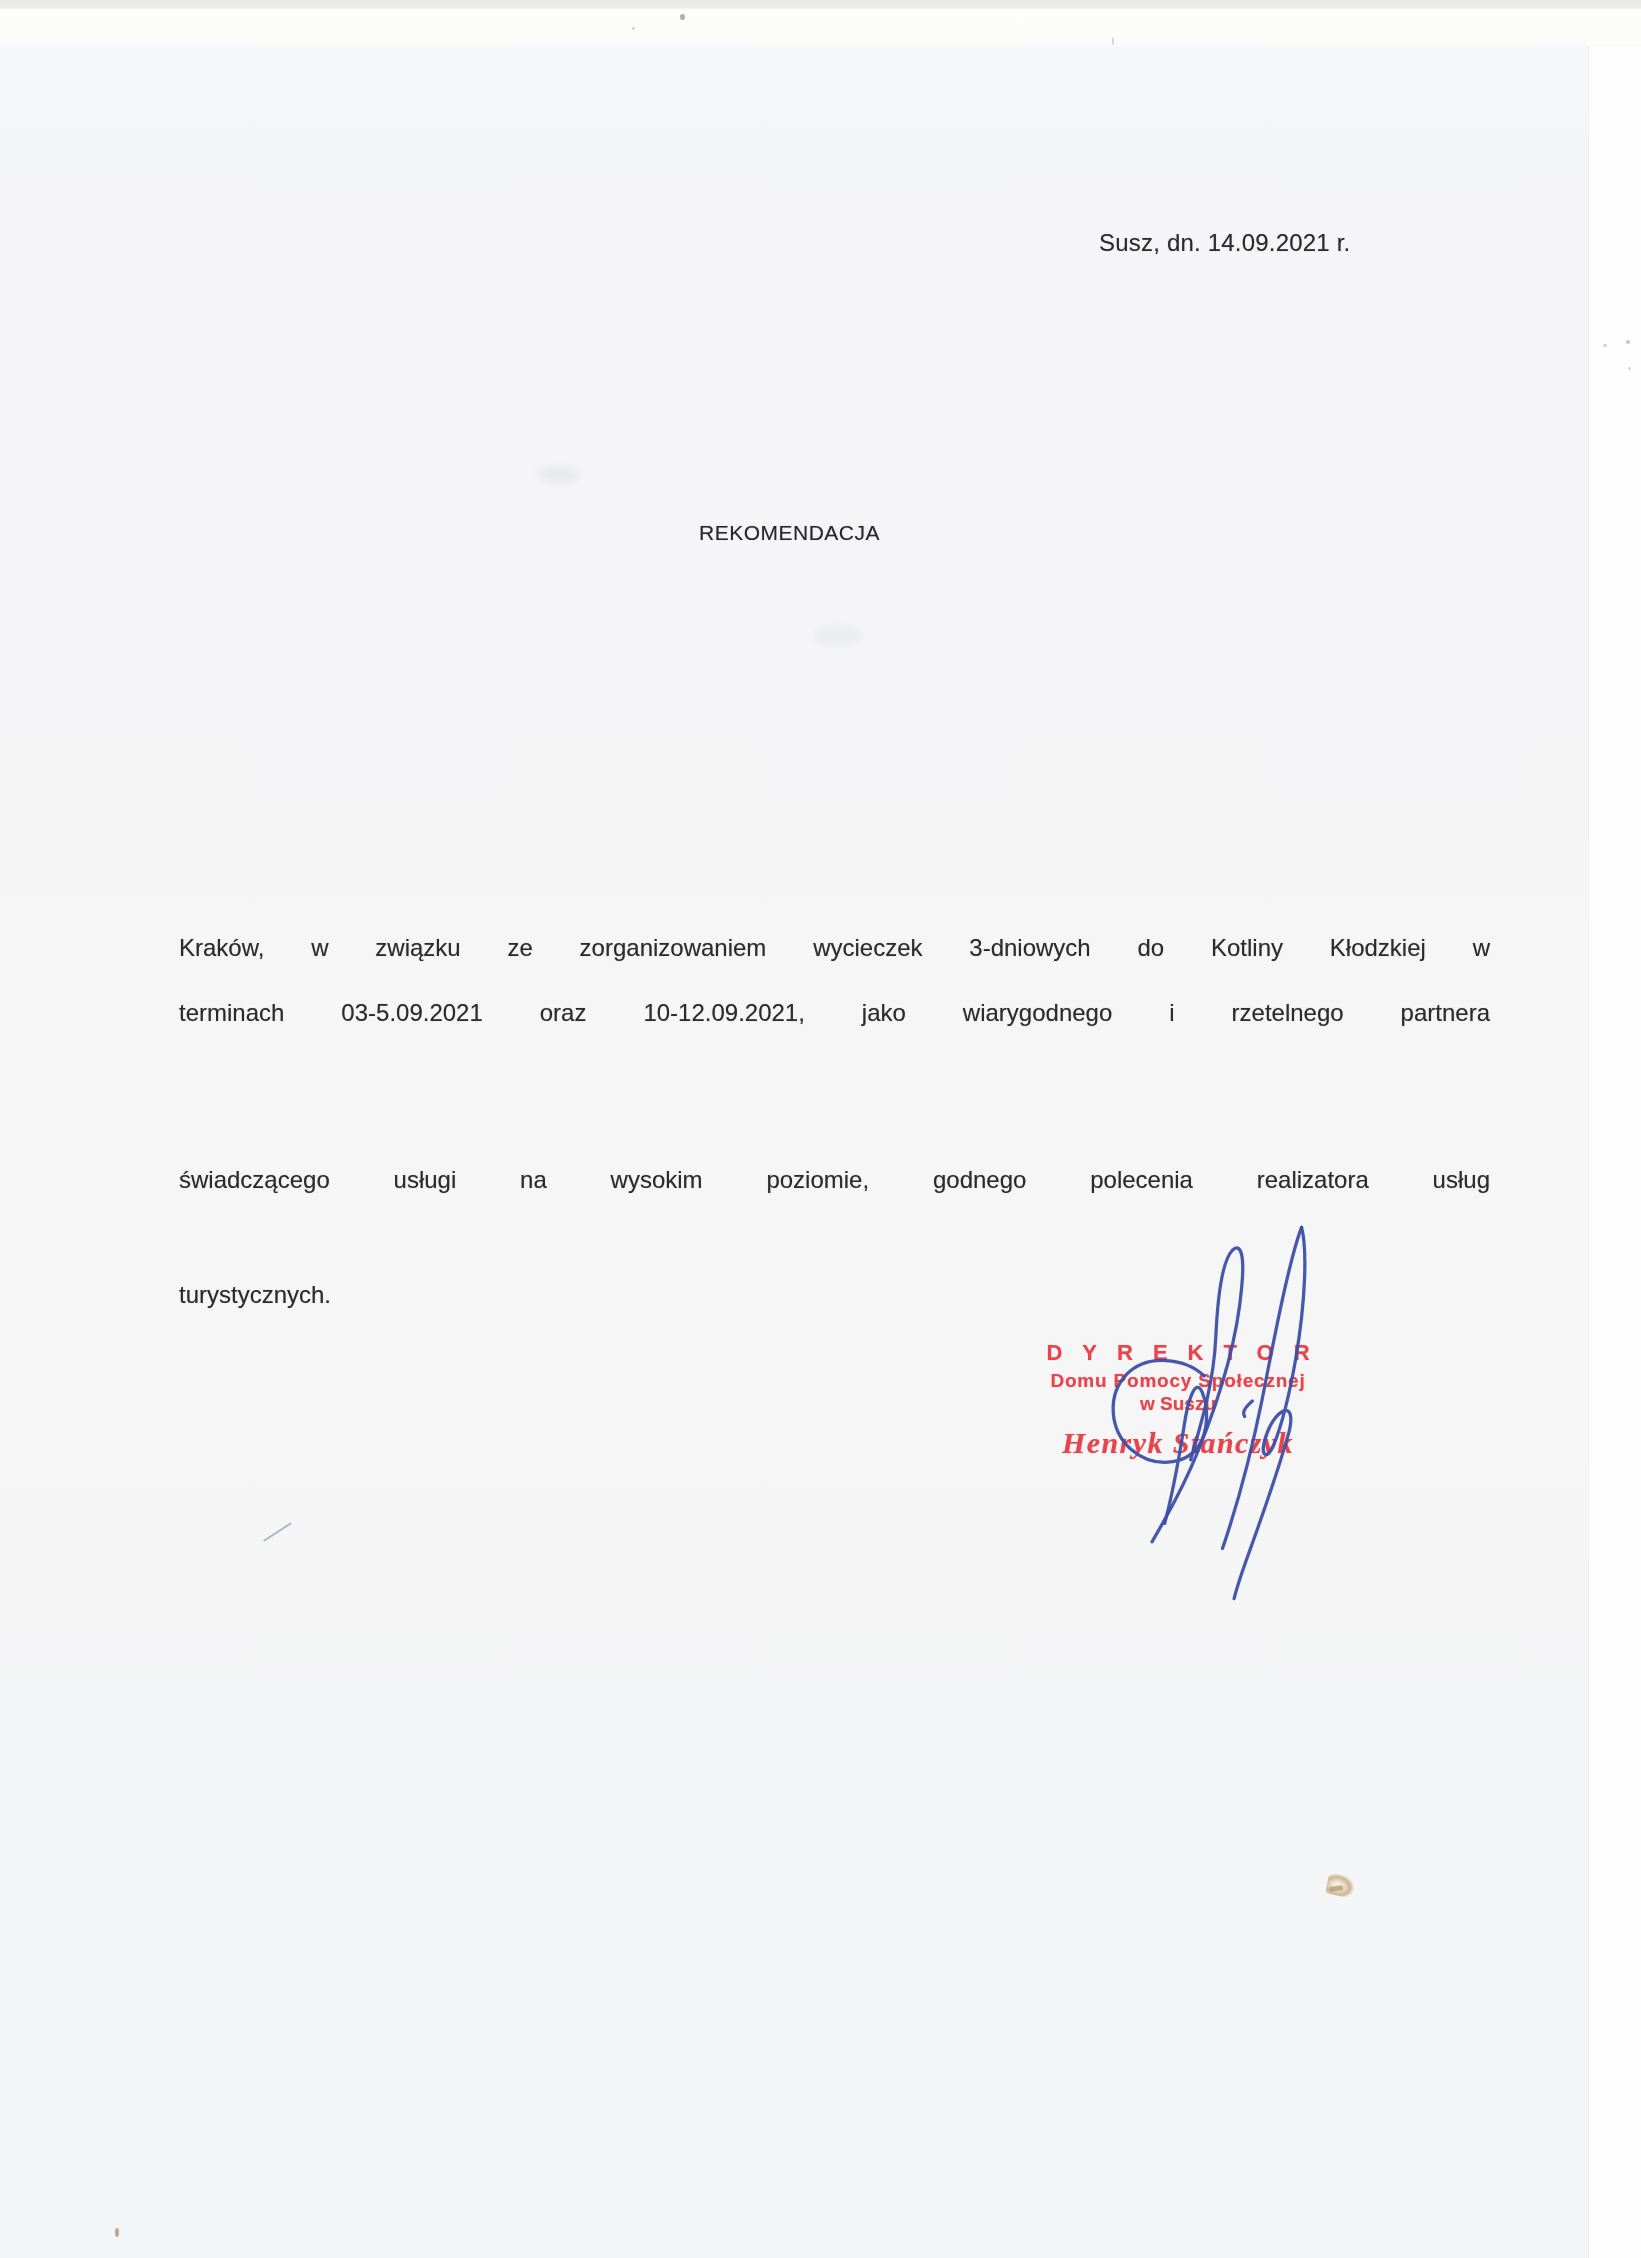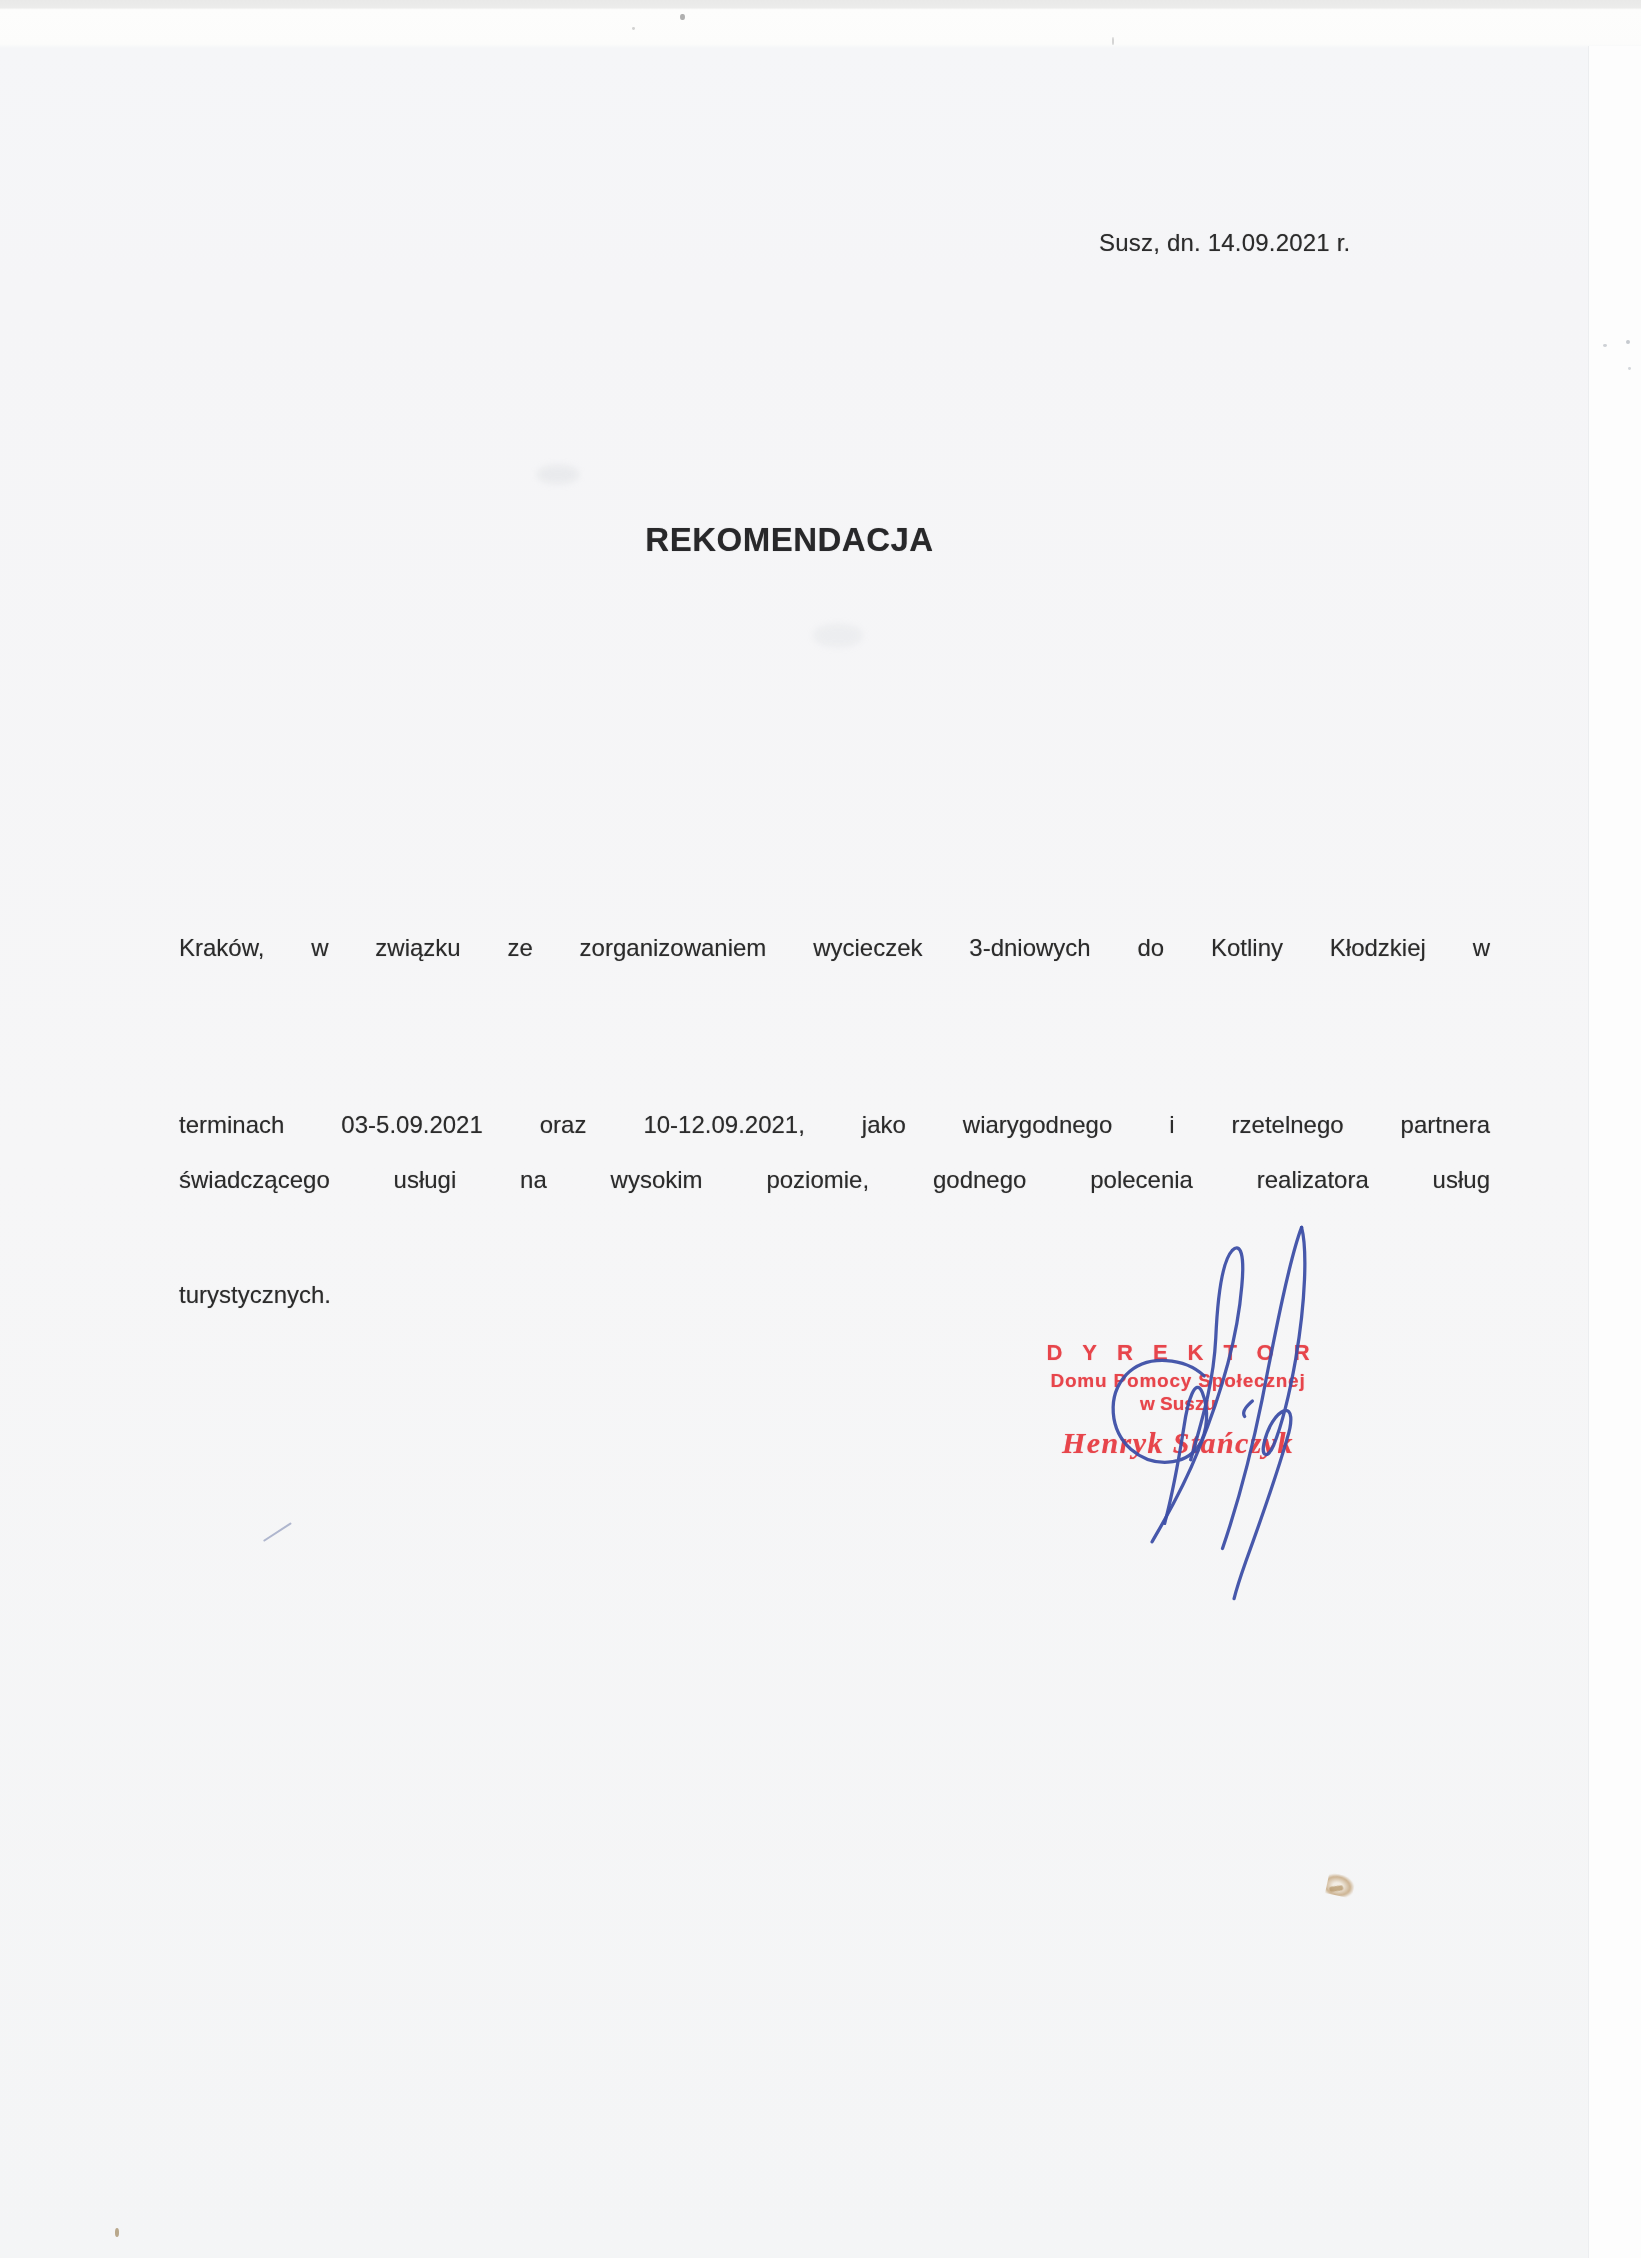--- a/index.html
+++ b/index.html
@@ -20,22 +20,22 @@
     position:absolute; top:46px; right:0; width:53px; height:2212px;
     background:#fdfdfd; border-left:1px solid #eceef0;
   }
 
   .txt { position:absolute; color:#2b2b2b; font-size:24px;
          text-shadow:0 0 1px rgba(43,43,43,.38); }
 
   .date-line { left:1099px; top:229px; letter-spacing:0.2px; }
 
   .doc-title { left:50%; top:521px; transform:translateX(-50%);
-               margin-left:-31px; font-weight:bold; letter-spacing:0.5px;
-               font-size:33px; color:#28282a; }
+               margin-left:-31px; font-weight:normal; letter-spacing:0.5px;
+               font-size:21px; color:#28282a; }
 
   .body-line { left:179px; width:1311px; text-align:justify;
                text-align-last:justify; line-height:41px; word-spacing:5.8px; }
   .body-line.first { text-indent:94px; }
   .body-line.last { text-align-last:left; }
 
   
   .stamp { position:absolute; left:978px; top:1338px; width:400px;
            text-align:center; color:#e6383f; opacity:.93;
            text-shadow:0 0 1px rgba(230,56,63,.55); }
@@ -68,21 +68,21 @@
 
 <div class="page">
 
   <div class="edge-right"></div>
 
   <div class="txt date-line">Susz, dn. 14.09.2021 r.</div>
 
   <div class="txt doc-title">REKOMENDACJA</div>
 
   <div class="txt body-line" style="top:927px">Kraków, w związku ze zorganizowaniem wycieczek 3-dniowych do Kotliny Kłodzkiej w</div>
-  <div class="txt body-line" style="top:1104px">terminach 03-5.09.2021 oraz 10-12.09.2021, jako wiarygodnego i rzetelnego partnera</div>
+  <div class="txt body-line" style="top:992px">terminach 03-5.09.2021 oraz 10-12.09.2021, jako wiarygodnego i rzetelnego partnera</div>
   <div class="txt body-line last" style="top:1274px">turystycznych.</div>
   <div class="txt body-line" style="top:1159px">świadczącego usługi na wysokim poziomie, godnego polecenia realizatora usług</div>
 
   <div class="stamp">
     <div class="stamp-title">DYREKTOR</div>
     <div class="stamp-l2">Domu Pomocy Społecznej</div>
     <div class="stamp-l3">w Suszu</div>
     <div class="stamp-name">Henryk Stańczyk</div>
   </div>
 

